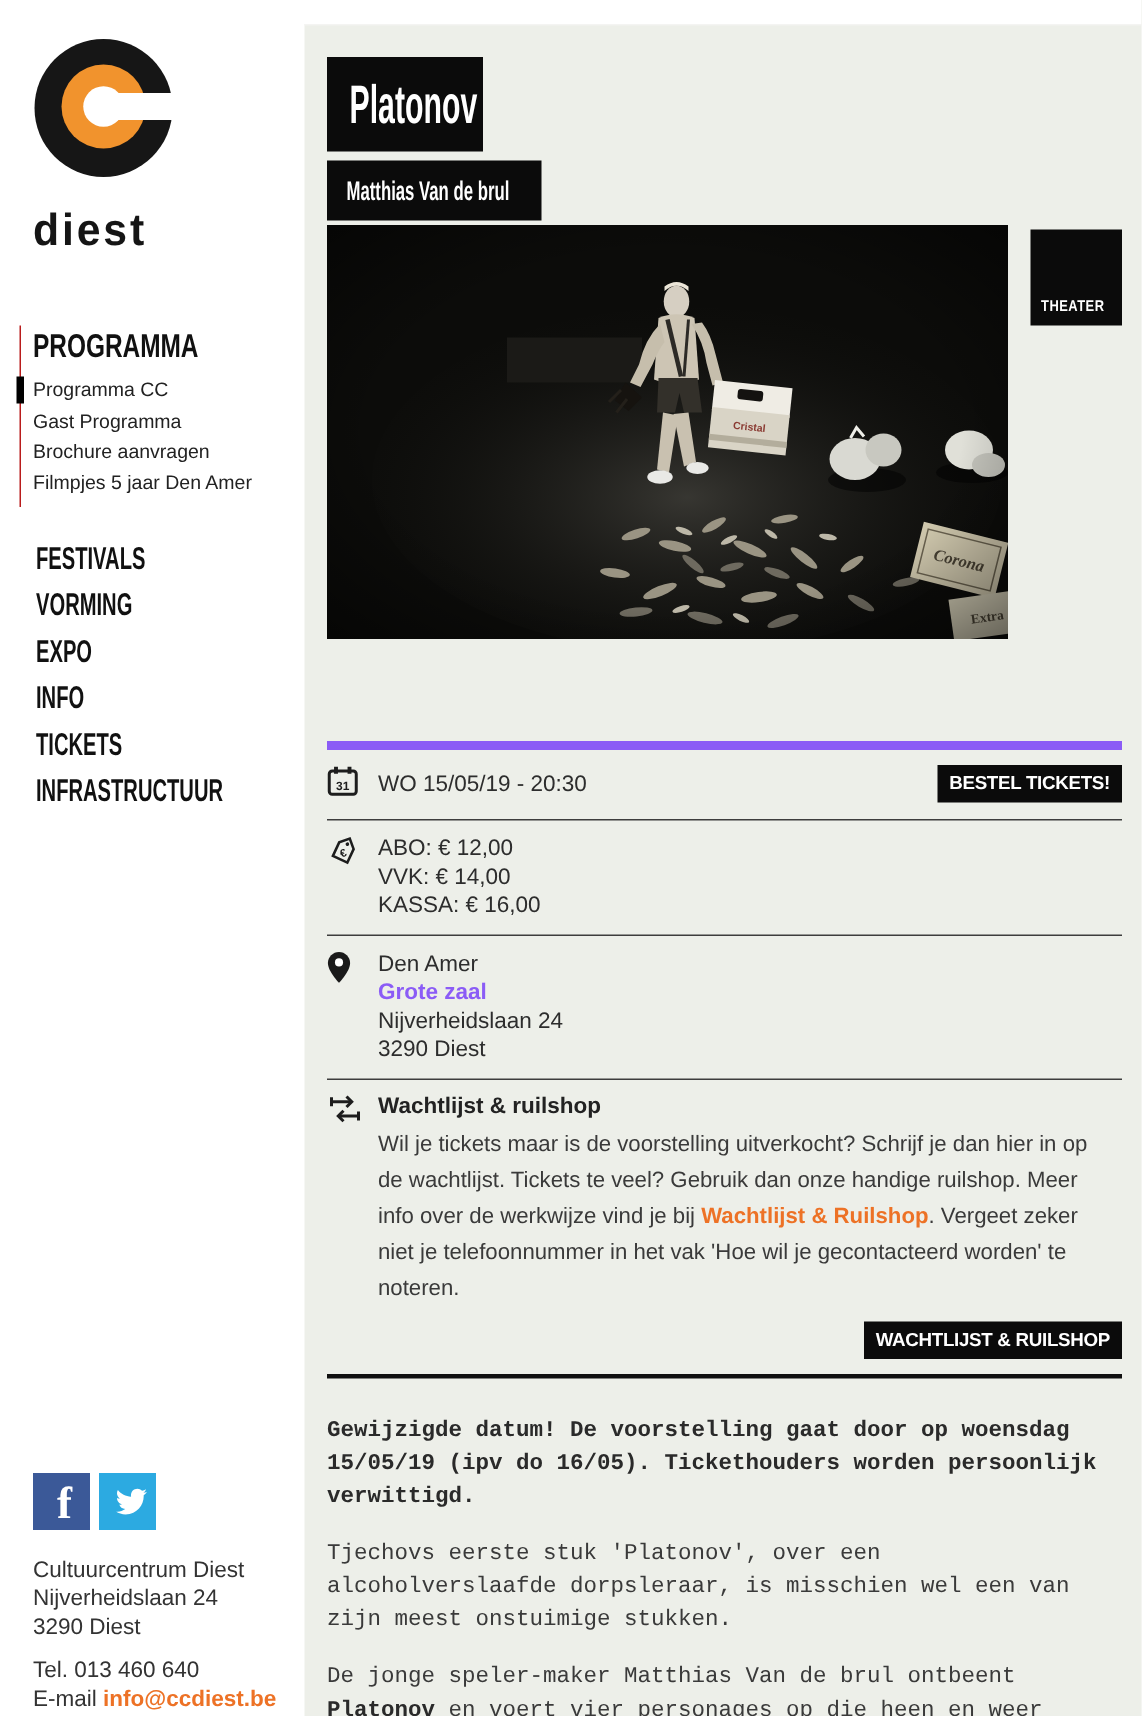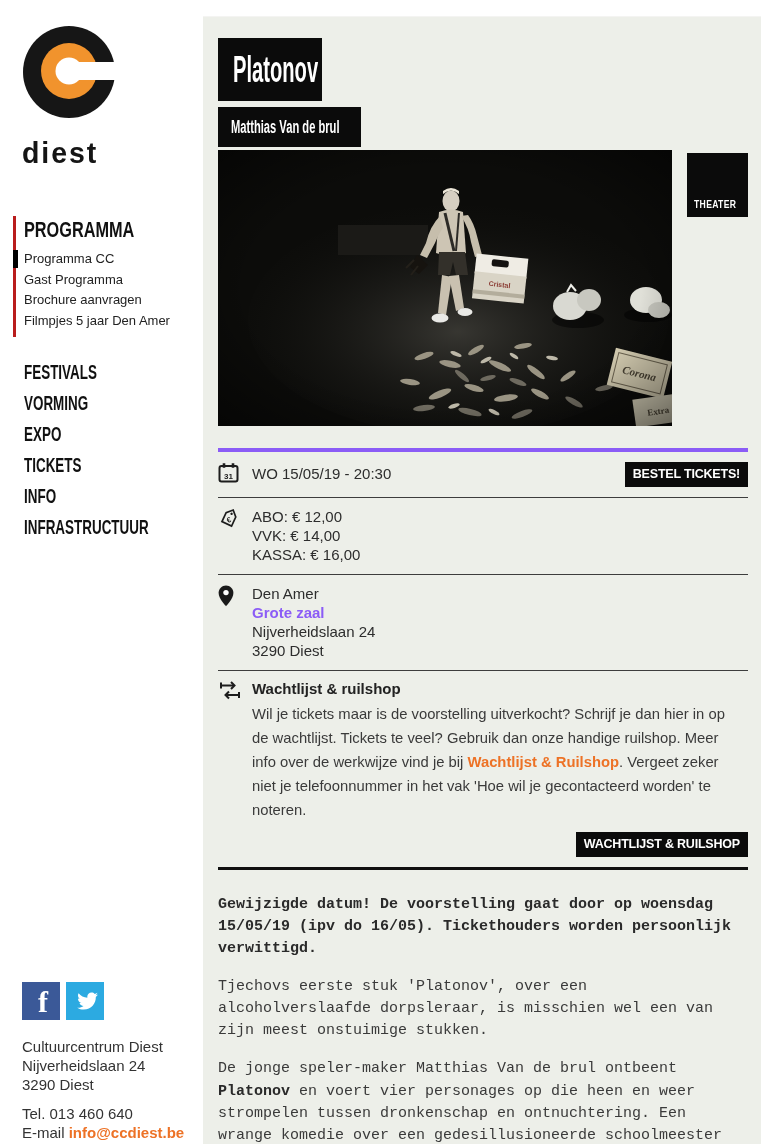--- a/index.html
+++ b/index.html
@@ -10,21 +10,21 @@
   .sidebar { position:absolute; left:0; top:0; width:203px; height:1144px; background:#ffffff; }
   .main    { position:absolute; left:203px; top:16px; width:558px; height:1144px; background:#edefe9; padding:0 13px 0 15px; border-top:1px solid #f4f4f2; }
 
   
   .cond { display:inline-block; transform-origin:0 50%; white-space:nowrap; font-weight:bold; }
 
   
   .logo-wrap { margin:25px 0 0 22px; }
   .wordmark { margin:12px 0 0 22px; font-size:30px; font-weight:bold; color:#151515; letter-spacing:2px; transform:scaleX(.95); transform-origin:0 50%; }
   .nav { margin-top:46px; }
-  .nav-group { margin-left:13px; border-left:3px solid #b91c1c; padding:2px 0 6px 8px; width:160px; }
+  .nav-group { margin-left:13px; border-left:1px solid #b91c1c; padding:2px 0 6px 8px; width:160px; }
   .nav-head { font-size:22px; color:#111; transform:scaleX(.74); line-height:1.1; margin-bottom:7px; }
   .sub-item { position:relative; font-size:13px; color:#222; line-height:1.42; padding:1px 0; width:150px; cursor:pointer; }
   .sub-item.active::before { content:''; position:absolute; left:-11px; top:1px; height:18px; width:5px; background:#000; }
   .nav-list { margin:24px 0 0 24px; list-style:none; }
   .nav-list li { margin-bottom:10px; line-height:1; cursor:pointer; }
   .nav-list .cond { font-size:21px; color:#111; transform:scaleX(.64); }
   .sidebar-bottom { position:absolute; left:22px; top:982px; }
   .social { display:flex; gap:6px; }
   .sq { width:38px; height:38px; display:flex; align-items:center; justify-content:center; cursor:pointer; }
   .sq.fb { background:#3b5998; }
@@ -38,21 +38,21 @@
   .title-box .cond { font-size:36px; color:#fff; transform:scaleX(.56); }
   .subtitle-box { margin-top:6px; width:143px; height:40px; background:#0b0b0b; display:flex; align-items:center; padding-left:13px; }
   .subtitle-box .cond { font-size:18px; color:#fff; transform:scaleX(.62); }
 
   .hero { margin-top:3px; display:flex; align-items:flex-start; }
   .photo { width:454px; height:276px; display:block; background:#0c0c0a; }
   .cat-badge { margin-left:auto; margin-top:3px; width:61px; height:64px; background:#0b0b0b; position:relative; }
   .cat-badge .cond { position:absolute; left:7px; bottom:7px; font-size:10.5px; color:#fff; transform:scaleX(.82); letter-spacing:.4px; }
 
   
-  .details { margin-top:22px; border-top:4px solid #8b5cf6; }
+  .details { margin-top:68px; border-top:6px solid #8b5cf6; }
   .drow { display:flex; padding:9px 0 10px 0; border-bottom:1px solid #3d3d3d; }
   .drow:last-child { border-bottom:3px solid #101010; }
   .dicon { width:34px; flex:none; padding-top:1px; }
   .dtext { font-size:15px; color:#2d2d2d; line-height:1.3; }
   .dtext.multi div { line-height:1.27; }
   .date-row { align-items:center; }
   .black-btn { margin-left:auto; background:#0b0b0b; color:#fff; border:none; font-family:inherit; font-weight:bold; font-size:12.5px; letter-spacing:-.2px; padding:5px 8px 6px; cursor:pointer;text-align:center; }
   .hall { color:#8b5cf6; font-weight:bold; }
   .wl-content { flex:1; display:flex; flex-direction:column; }
   .wl-head { font-size:15px; font-weight:bold; color:#222; margin-bottom:6px; }
@@ -85,22 +85,22 @@
       <div class="nav-head cond">PROGRAMMA</div>
       <div class="sub-item active">Programma CC</div>
       <div class="sub-item">Gast Programma</div>
       <div class="sub-item">Brochure aanvragen</div>
       <div class="sub-item">Filmpjes 5 jaar Den Amer</div>
     </div>
     <ul class="nav-list">
       <li><span class="cond">FESTIVALS</span></li>
       <li><span class="cond">VORMING</span></li>
       <li><span class="cond">EXPO</span></li>
+      <li><span class="cond">INFO</span></li>
       <li><span class="cond">TICKETS</span></li>
-      <li><span class="cond">INFO</span></li>
       <li><span class="cond">INFRASTRUCTUUR</span></li>
     </ul>
   </nav>
 
   <div class="sidebar-bottom">
     <div class="social">
       <div class="sq fb">
         <svg width="38" height="38" viewBox="0 0 38 38">
           <text x="21" y="30" text-anchor="middle" font-family="Liberation Serif, serif" font-size="30" font-weight="bold" fill="#ffffff">f</text>
         </svg>

